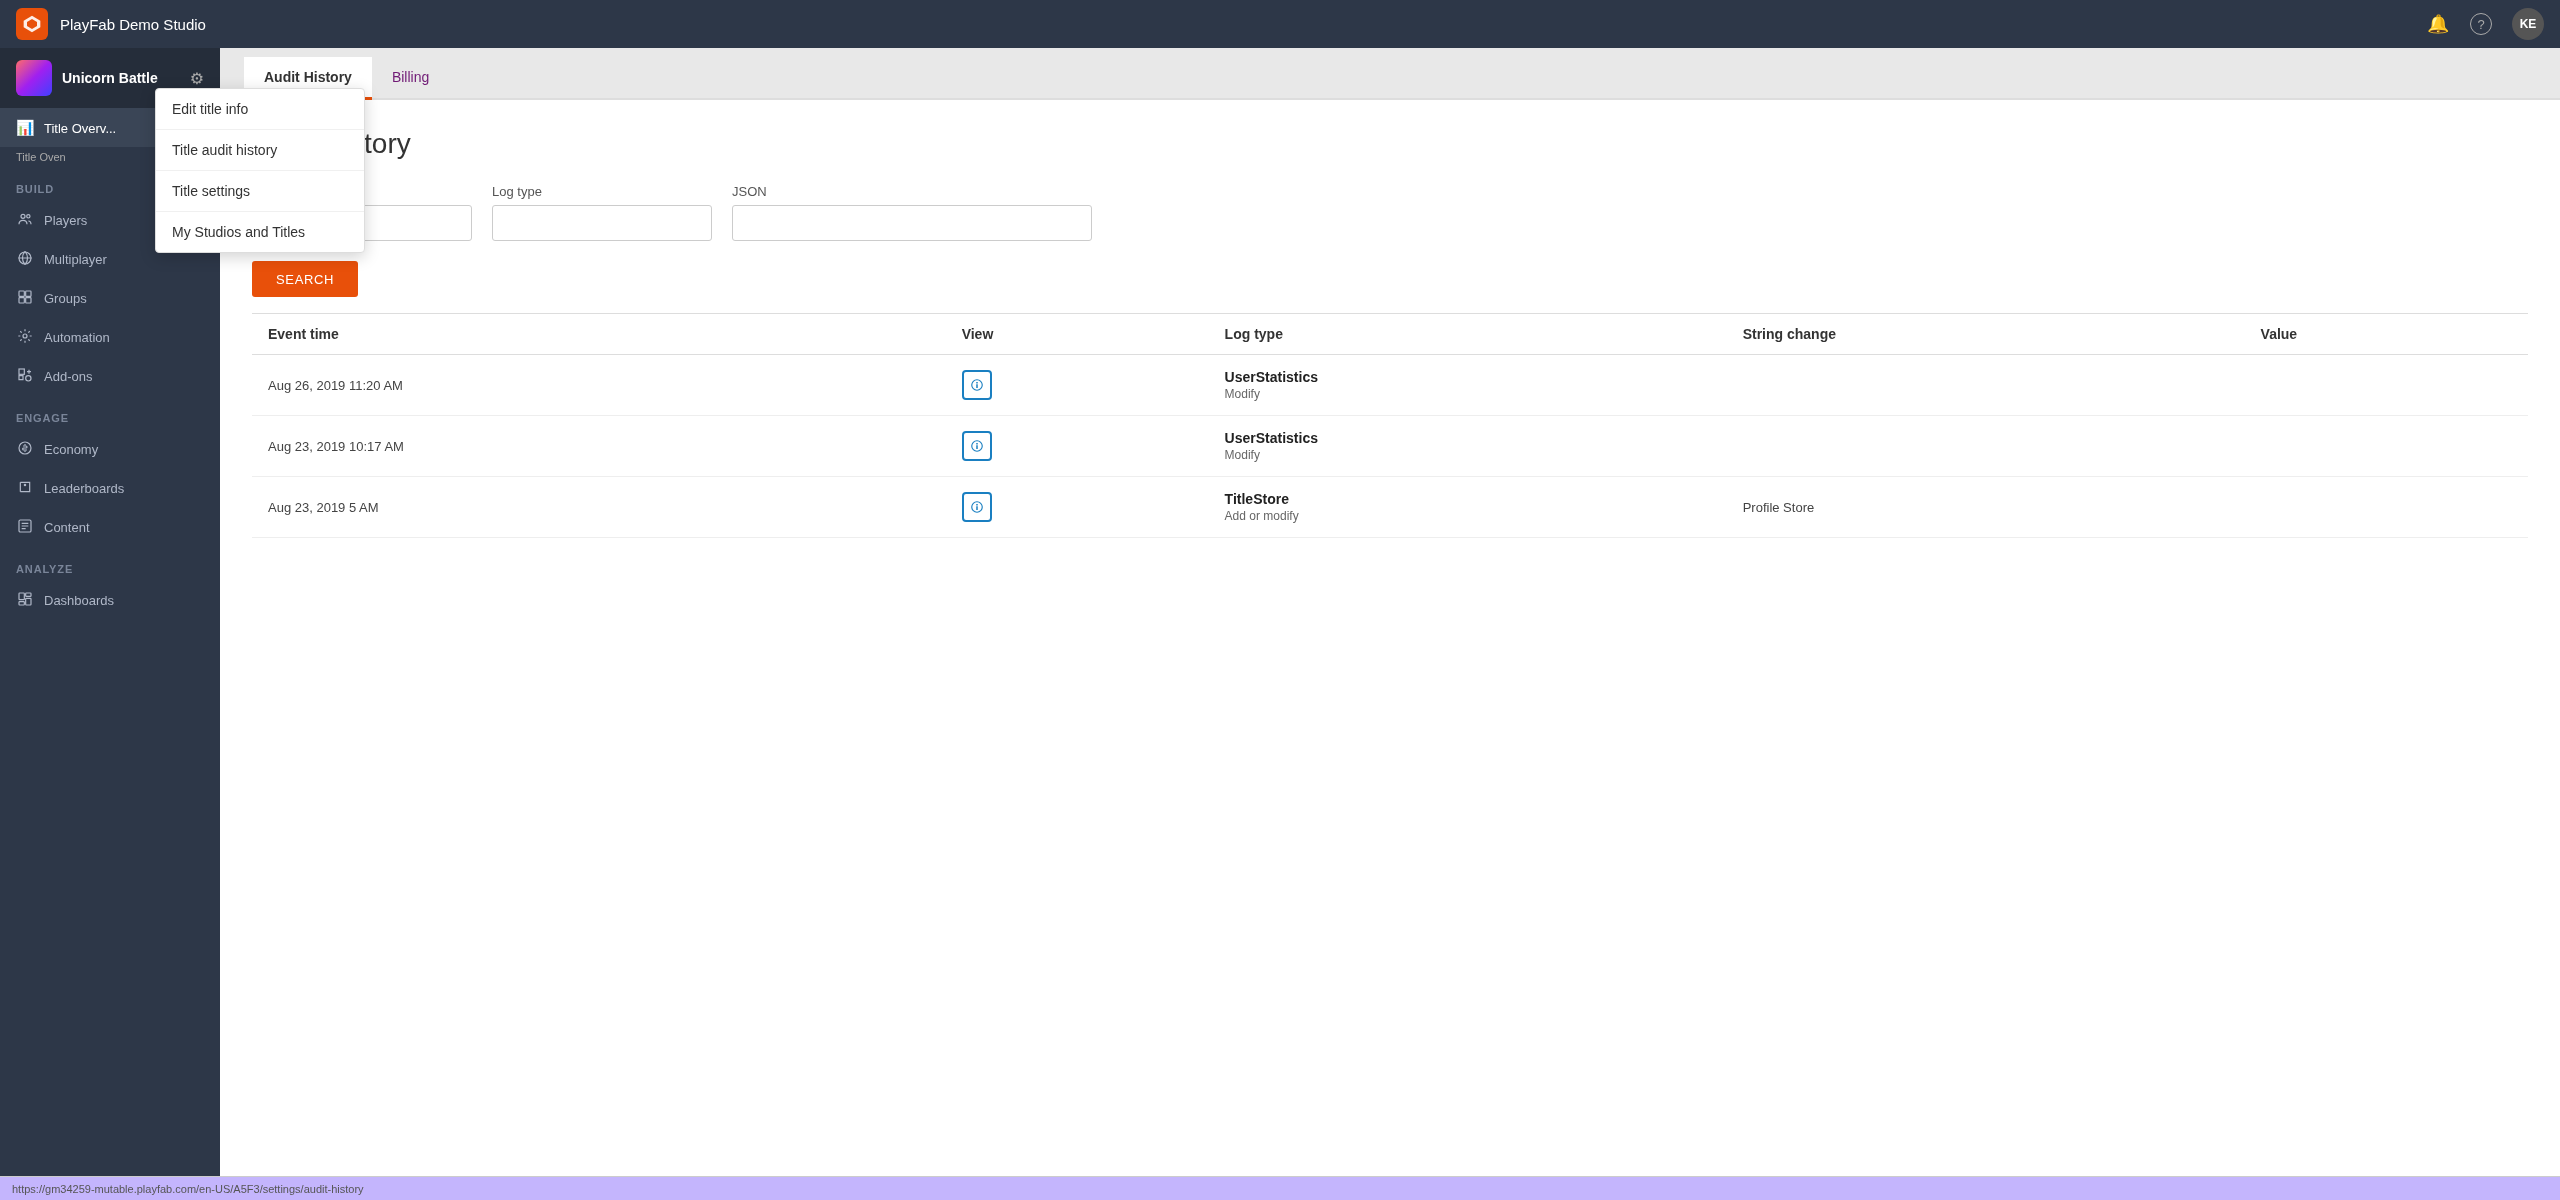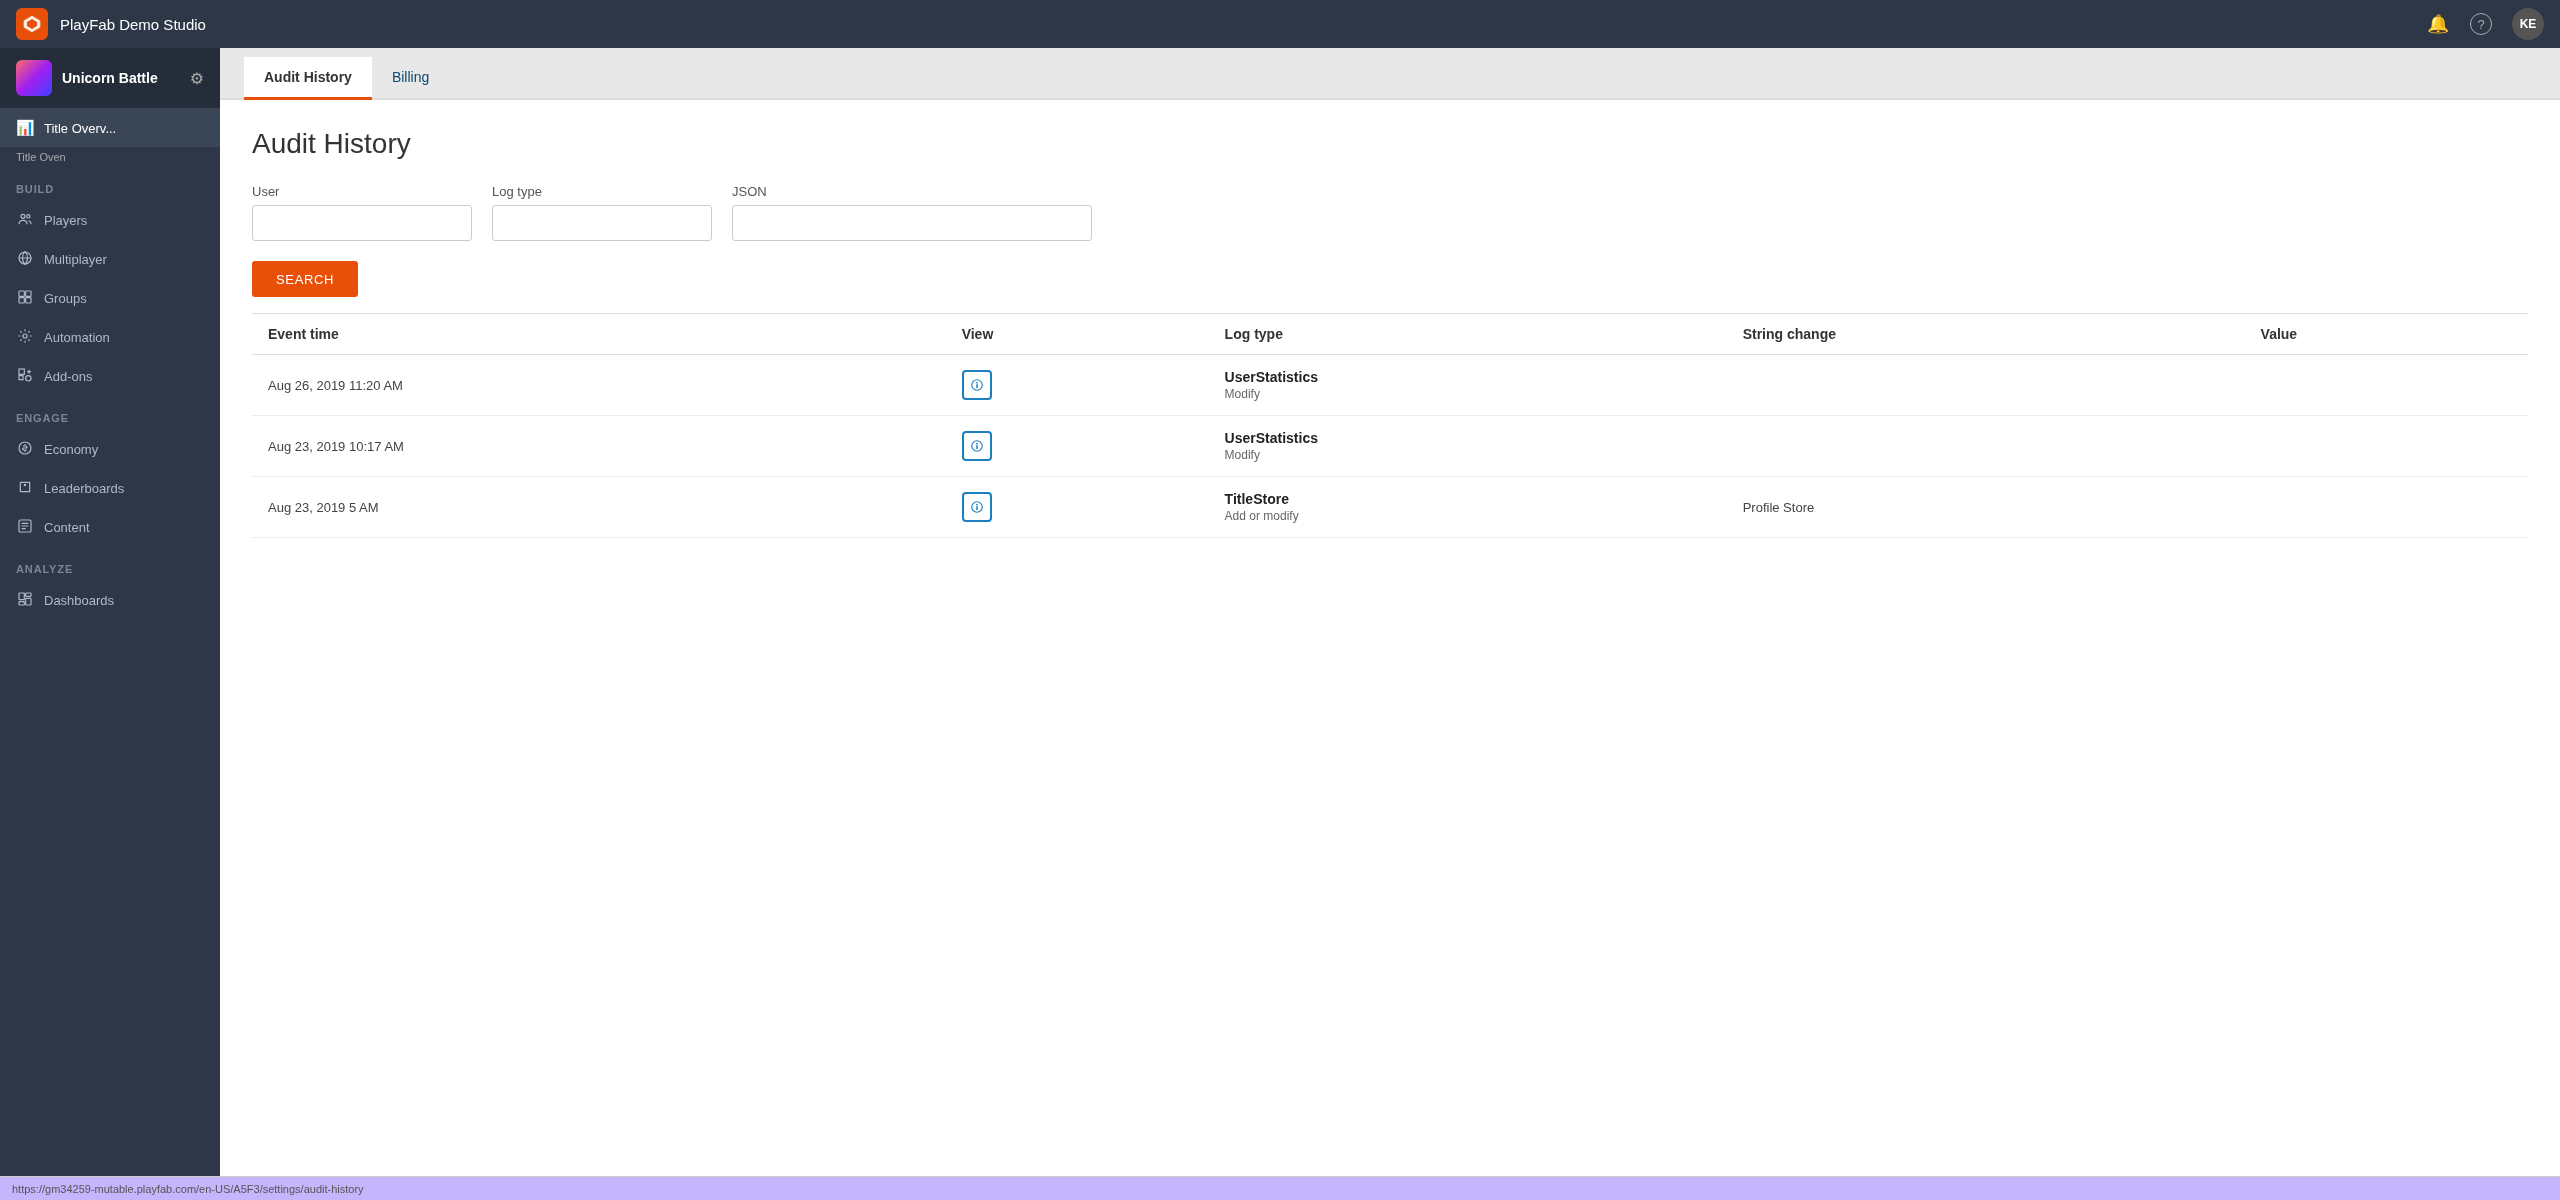--- a/index.html
+++ b/index.html
@@ -162,21 +162,21 @@
       display: flex;
       align-items: flex-end;
       padding: 0 24px;
       border-bottom: 2px solid #ddd;
       height: 52px;
     }
     .tab {
       padding: 12px 20px;
       font-size: 14px;
       cursor: pointer;
-      color: #0c4a6e;
+      color: #701a75;
       border-bottom: 3px solid transparent;
       margin-bottom: -2px;
     }
     .tab.active {
       color: #333;
       font-weight: 600;
       border-bottom: 3px solid #e8500a;
       background: white;
     }
 
@@ -433,20 +433,26 @@
             <rect x="3" y="3" width="8" height="10" rx="1"></rect>
             <rect x="13" y="3" width="8" height="5" rx="1"></rect>
             <rect x="3" y="16" width="8" height="5" rx="1"></rect>
             <rect x="13" y="11" width="8" height="10" rx="1"></rect>
           </svg>
       </span>
       <span>Dashboards</span>
     </div>
   </aside>
 
+  <div class="dropdown-menu">
+    <div class="dropdown-item">Edit title info</div>
+    <div class="dropdown-item">Title audit history</div>
+    <div class="dropdown-item">Title settings</div>
+    <div class="dropdown-item">My Studios and Titles</div>
+  </div>
 
   <main class="main">
 
     <div class="tabs-bar">
       <div class="tab active">Audit History</div>
       <div class="tab">Billing</div>
     </div>
 
     <div class="page-content">
       <h1 class="page-title">Audit History</h1>

